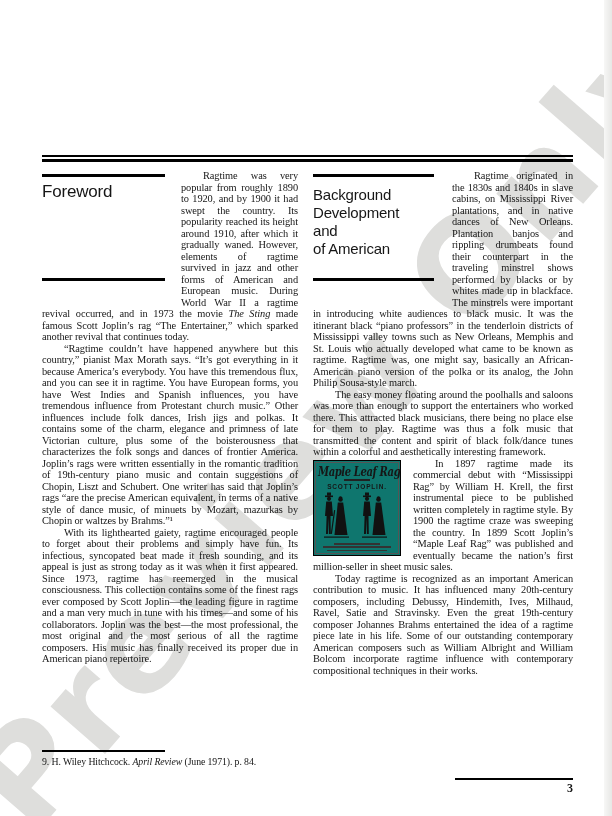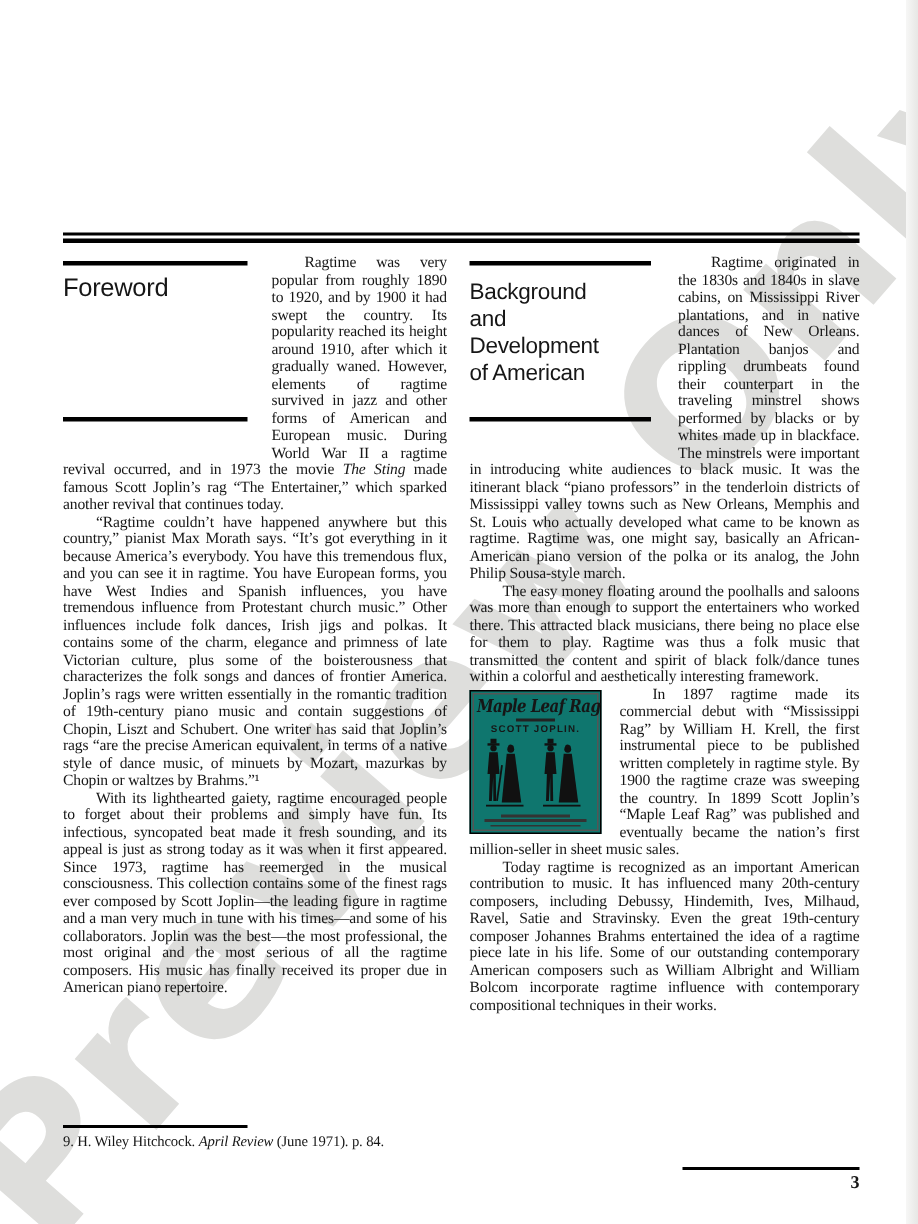--- a/index.html
+++ b/index.html
@@ -100,22 +100,22 @@
   <p class="para"><span>Ragtime was very popular from roughly 1890 to 1920, and by 1900 it had swept the country. Its popularity reached its height around 1910, after which it gradually waned. However, elements of ragtime survived in jazz and other forms of American and European music. During World War II a ragtime revival occurred, and in 1973 the movie </span><i>The Sting</i><span> made famous Scott Joplin’s rag “The Entertainer,” which sparked another revival that continues today.</span></p>
   <p class="para">“Ragtime couldn’t have happened anywhere but this country,” pianist Max Morath says. “It’s got everything in it because America’s everybody. You have this tremendous flux, and you can see it in ragtime. You have European forms, you have West Indies and Spanish influences, you have tremendous influence from Protestant church music.” Other influences include folk dances, Irish jigs and polkas. It contains some of the charm, elegance and primness of late Victorian culture, plus some of the boisterousness that characterizes the folk songs and dances of frontier America. Joplin’s rags were written essentially in the romantic tradition of 19th-century piano music and contain suggestions of Chopin, Liszt and Schubert. One writer has said that Joplin’s rags “are the precise American equivalent, in terms of a native style of dance music, of minuets by Mozart, mazurkas by Chopin or waltzes by Brahms.”¹</p>
   <p class="para">With its lighthearted gaiety, ragtime encouraged people to forget about their problems and simply have fun. Its infectious, syncopated beat made it fresh sounding, and its appeal is just as strong today as it was when it first appeared. Since 1973, ragtime has reemerged in the musical consciousness. This collection contains some of the finest rags ever composed by Scott Joplin—the leading figure in ragtime and a man very much in tune with his times—and some of his collaborators. Joplin was the best—the most professional, the most original and the most serious of all the ragtime composers. His music has finally received its proper due in American piano repertoire.</p>
 </div>
 
 <div class="col col-right">
   <div class="float-head fh-right">
     <div class="fh-rule-top"></div>
     <h1 class="bg-head">
       <div>Background</div>
+      <div>Development</div>
       <div>and</div>
-      <div>Development</div>
       <div>of American</div>
     </h1>
     <div class="fh-rule-bottom"></div>
   </div>
   <p class="para">Ragtime originated in the 1830s and 1840s in slave cabins, on Mississippi River plantations, and in native dances of New Orleans. Plantation banjos and rippling drumbeats found their counterpart in the traveling minstrel shows performed by blacks or by whites made up in blackface. The minstrels were important in introducing white audiences to black music. It was the itinerant black “piano professors” in the tenderloin districts of Mississippi valley towns such as New Orleans, Memphis and St. Louis who actually developed what came to be known as ragtime. Ragtime was, one might say, basically an African-American piano version of the polka or its analog, the John Philip Sousa-style march.</p>
   <p class="para">The easy money floating around the poolhalls and saloons was more than enough to support the entertainers who worked there. This attracted black musicians, there being no place else for them to play. Ragtime was thus a folk music that transmitted the content and spirit of black folk/dance tunes within a colorful and aesthetically interesting framework.</p>
   <p class="para">
     <span class="cover" style="display:block;">
       <span class="cover-inner" style="display:block;">
         <span class="cover-title" style="display:block;">Maple Leaf Rag</span>

